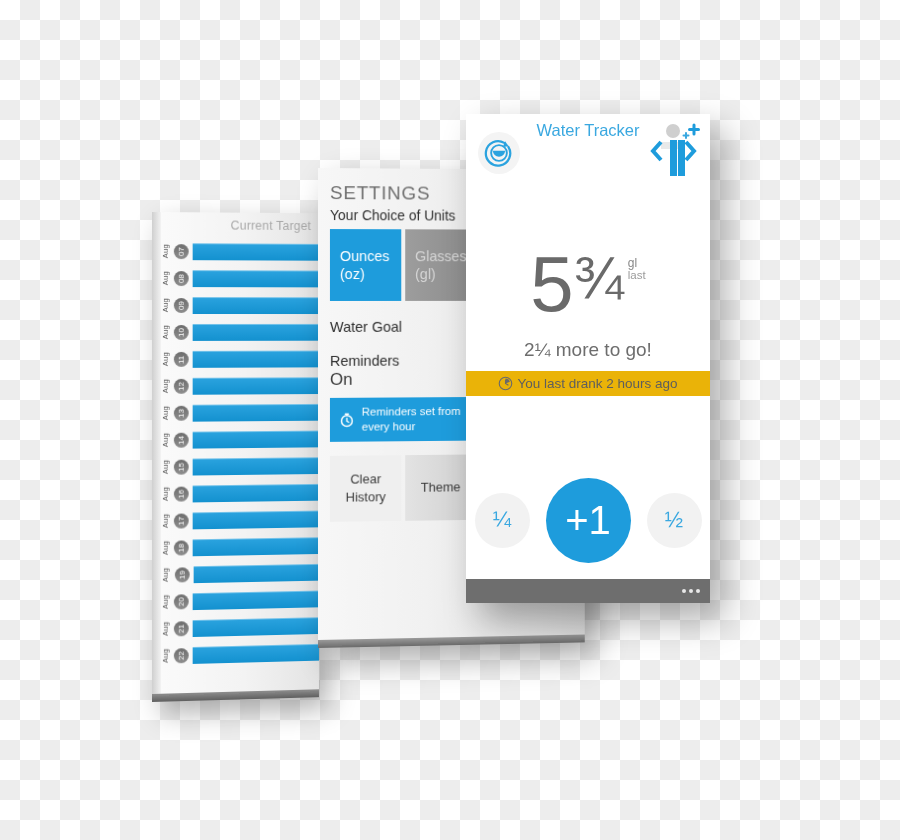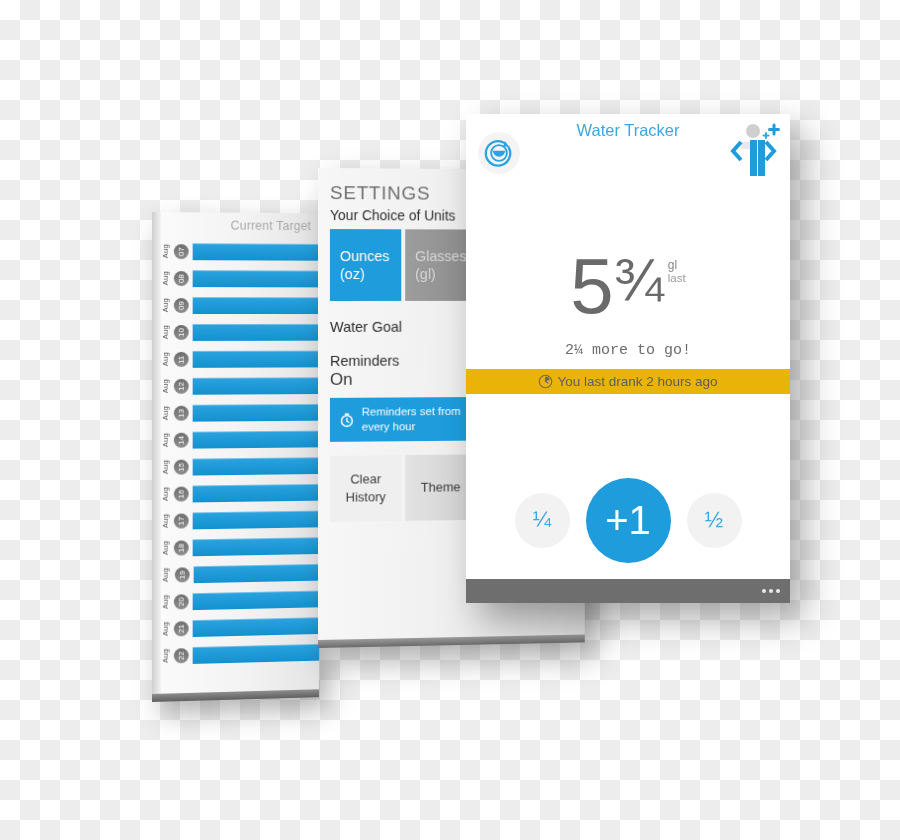--- a/index.html
+++ b/index.html
@@ -91,21 +91,21 @@
   .s-btn{
     width:72px;height:66px;display:flex;align-items:center;justify-content:center;
     text-align:center; font-size:13px; color:#3a3a3a; line-height:1.35;
     background:#efefef;
   }
   .s-btn.second{ background:linear-gradient(to right,#e3e3e3,#cfcfcf); }
   .clock-svg{ flex:none; }
 
   
   #phone{
-    position:absolute; left:466px; top:114px; width:324px; height:489px;
+    position:absolute; left:466px; top:114px; width:244px; height:489px;
     background:#ffffff;
     box-shadow: 14px 16px 34px rgba(0,0,0,.33);
     overflow:hidden; display:flex; flex-direction:column;
   }
   .ph-head{ position:relative; height:72px; flex:none; }
   .logo{
     position:absolute; left:12px; top:18px; width:42px;height:42px;border-radius:50%;
     background:#f4f4f4; display:flex;align-items:center;justify-content:center;
   }
   .ph-titles{ text-align:center; padding-top:7px; }
@@ -113,21 +113,21 @@
   .ph-date{ font-size:13.5px; color:#555; margin-top:1px; }
   .person{ position:absolute; right:8px; top:8px; }
 
   .ph-mid{ flex:1; display:flex; flex-direction:column; align-items:center; justify-content:center; }
   .big-row{ display:flex; align-items:flex-start; }
   .big-num{ font-size:78px; color:#6a6a6a; line-height:.85; font-weight:300; letter-spacing:-1px;}
   .big-frac{ font-size:60px; color:#6a6a6a; line-height:.9; font-weight:300; margin-left:1px;}
   .unit{ margin-left:4px; margin-top:6px; line-height:1.05; }
   .unit .u1{ font-size:12px; color:#888; display:block; }
   .unit .u2{ font-size:11.5px; color:#9b9b9b; display:block; }
-  .togo{ font-size:15px; color:#6d6d6d; margin-top:22px;font-family:Liberation Mono, monospace; }
+  .togo{ font-size:19px; color:#6d6d6d; margin-top:22px; }
   .lastdrank{
     margin-top:10px; width:100%; background:#eab308; text-align:center;
     padding:5px 8px; font-size:13.5px; color:#5e5e5e;
     display:flex; align-items:flex-end; justify-content:center; gap:4px;
   }
 
   .ph-actions{ height:118px; flex:none; display:flex; align-items:center; justify-content:center; gap:16px; }
   .circ{
     border-radius:50%; display:flex; align-items:center; justify-content:center;
   }

